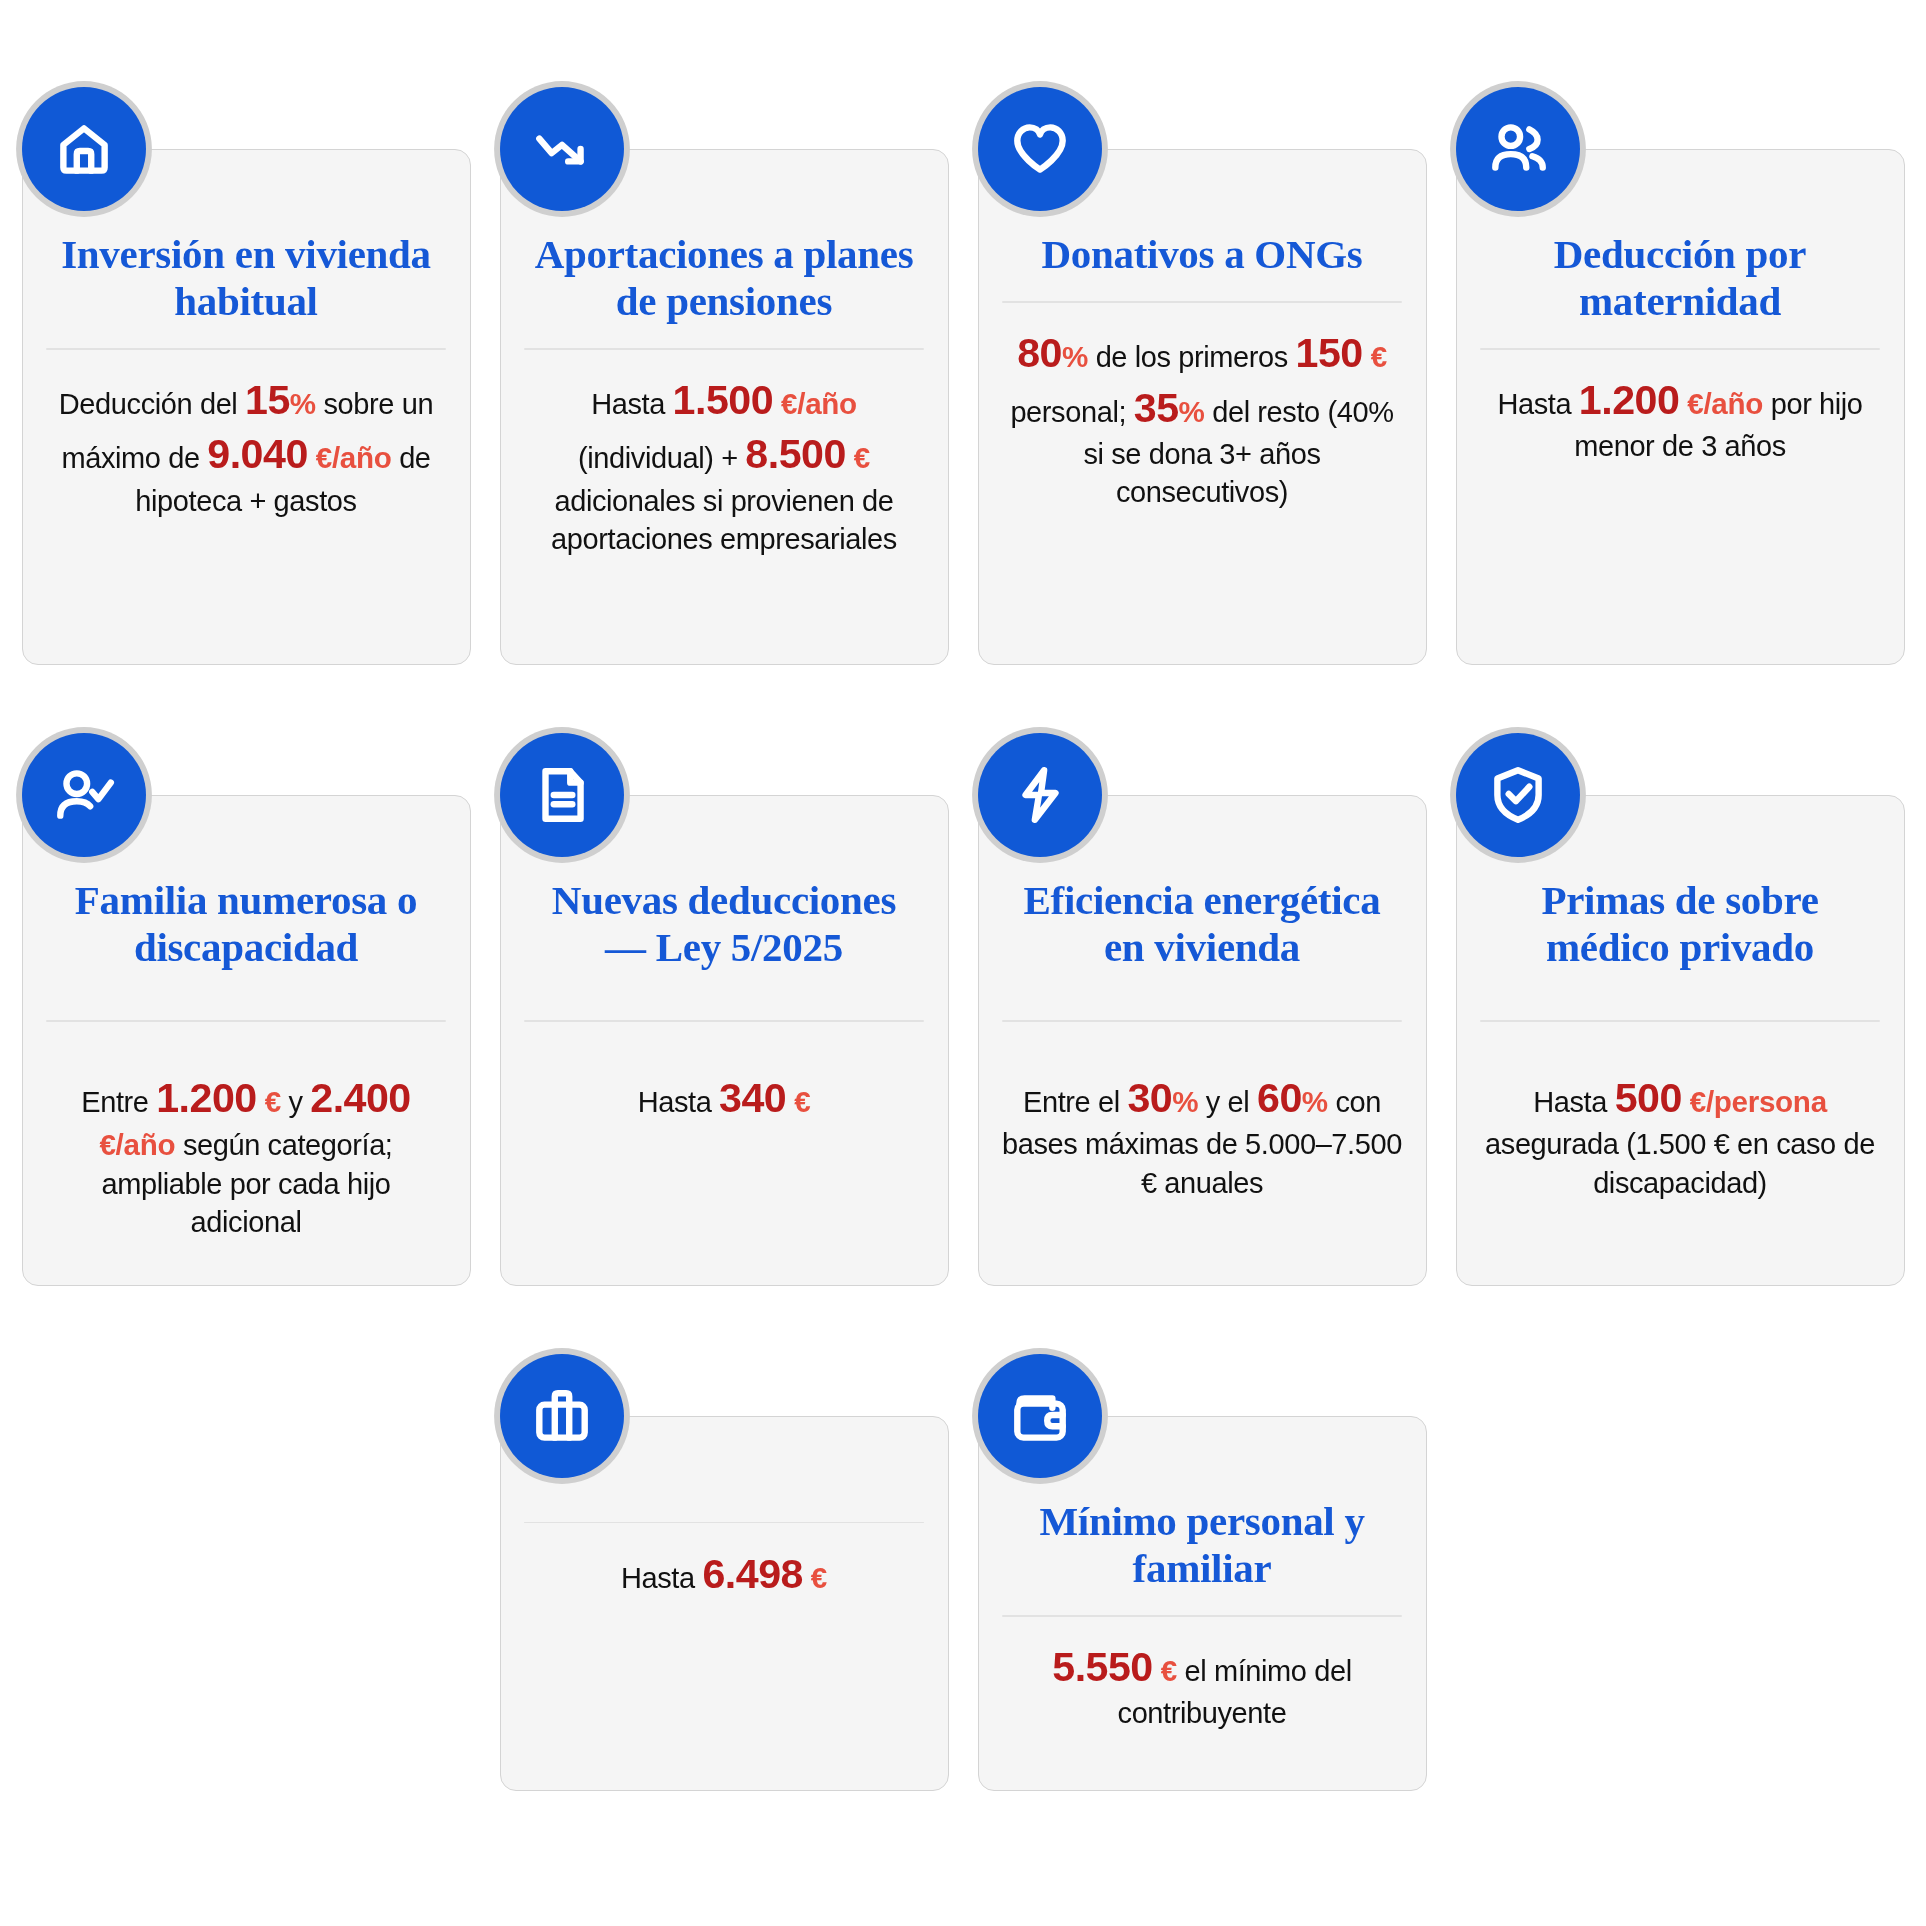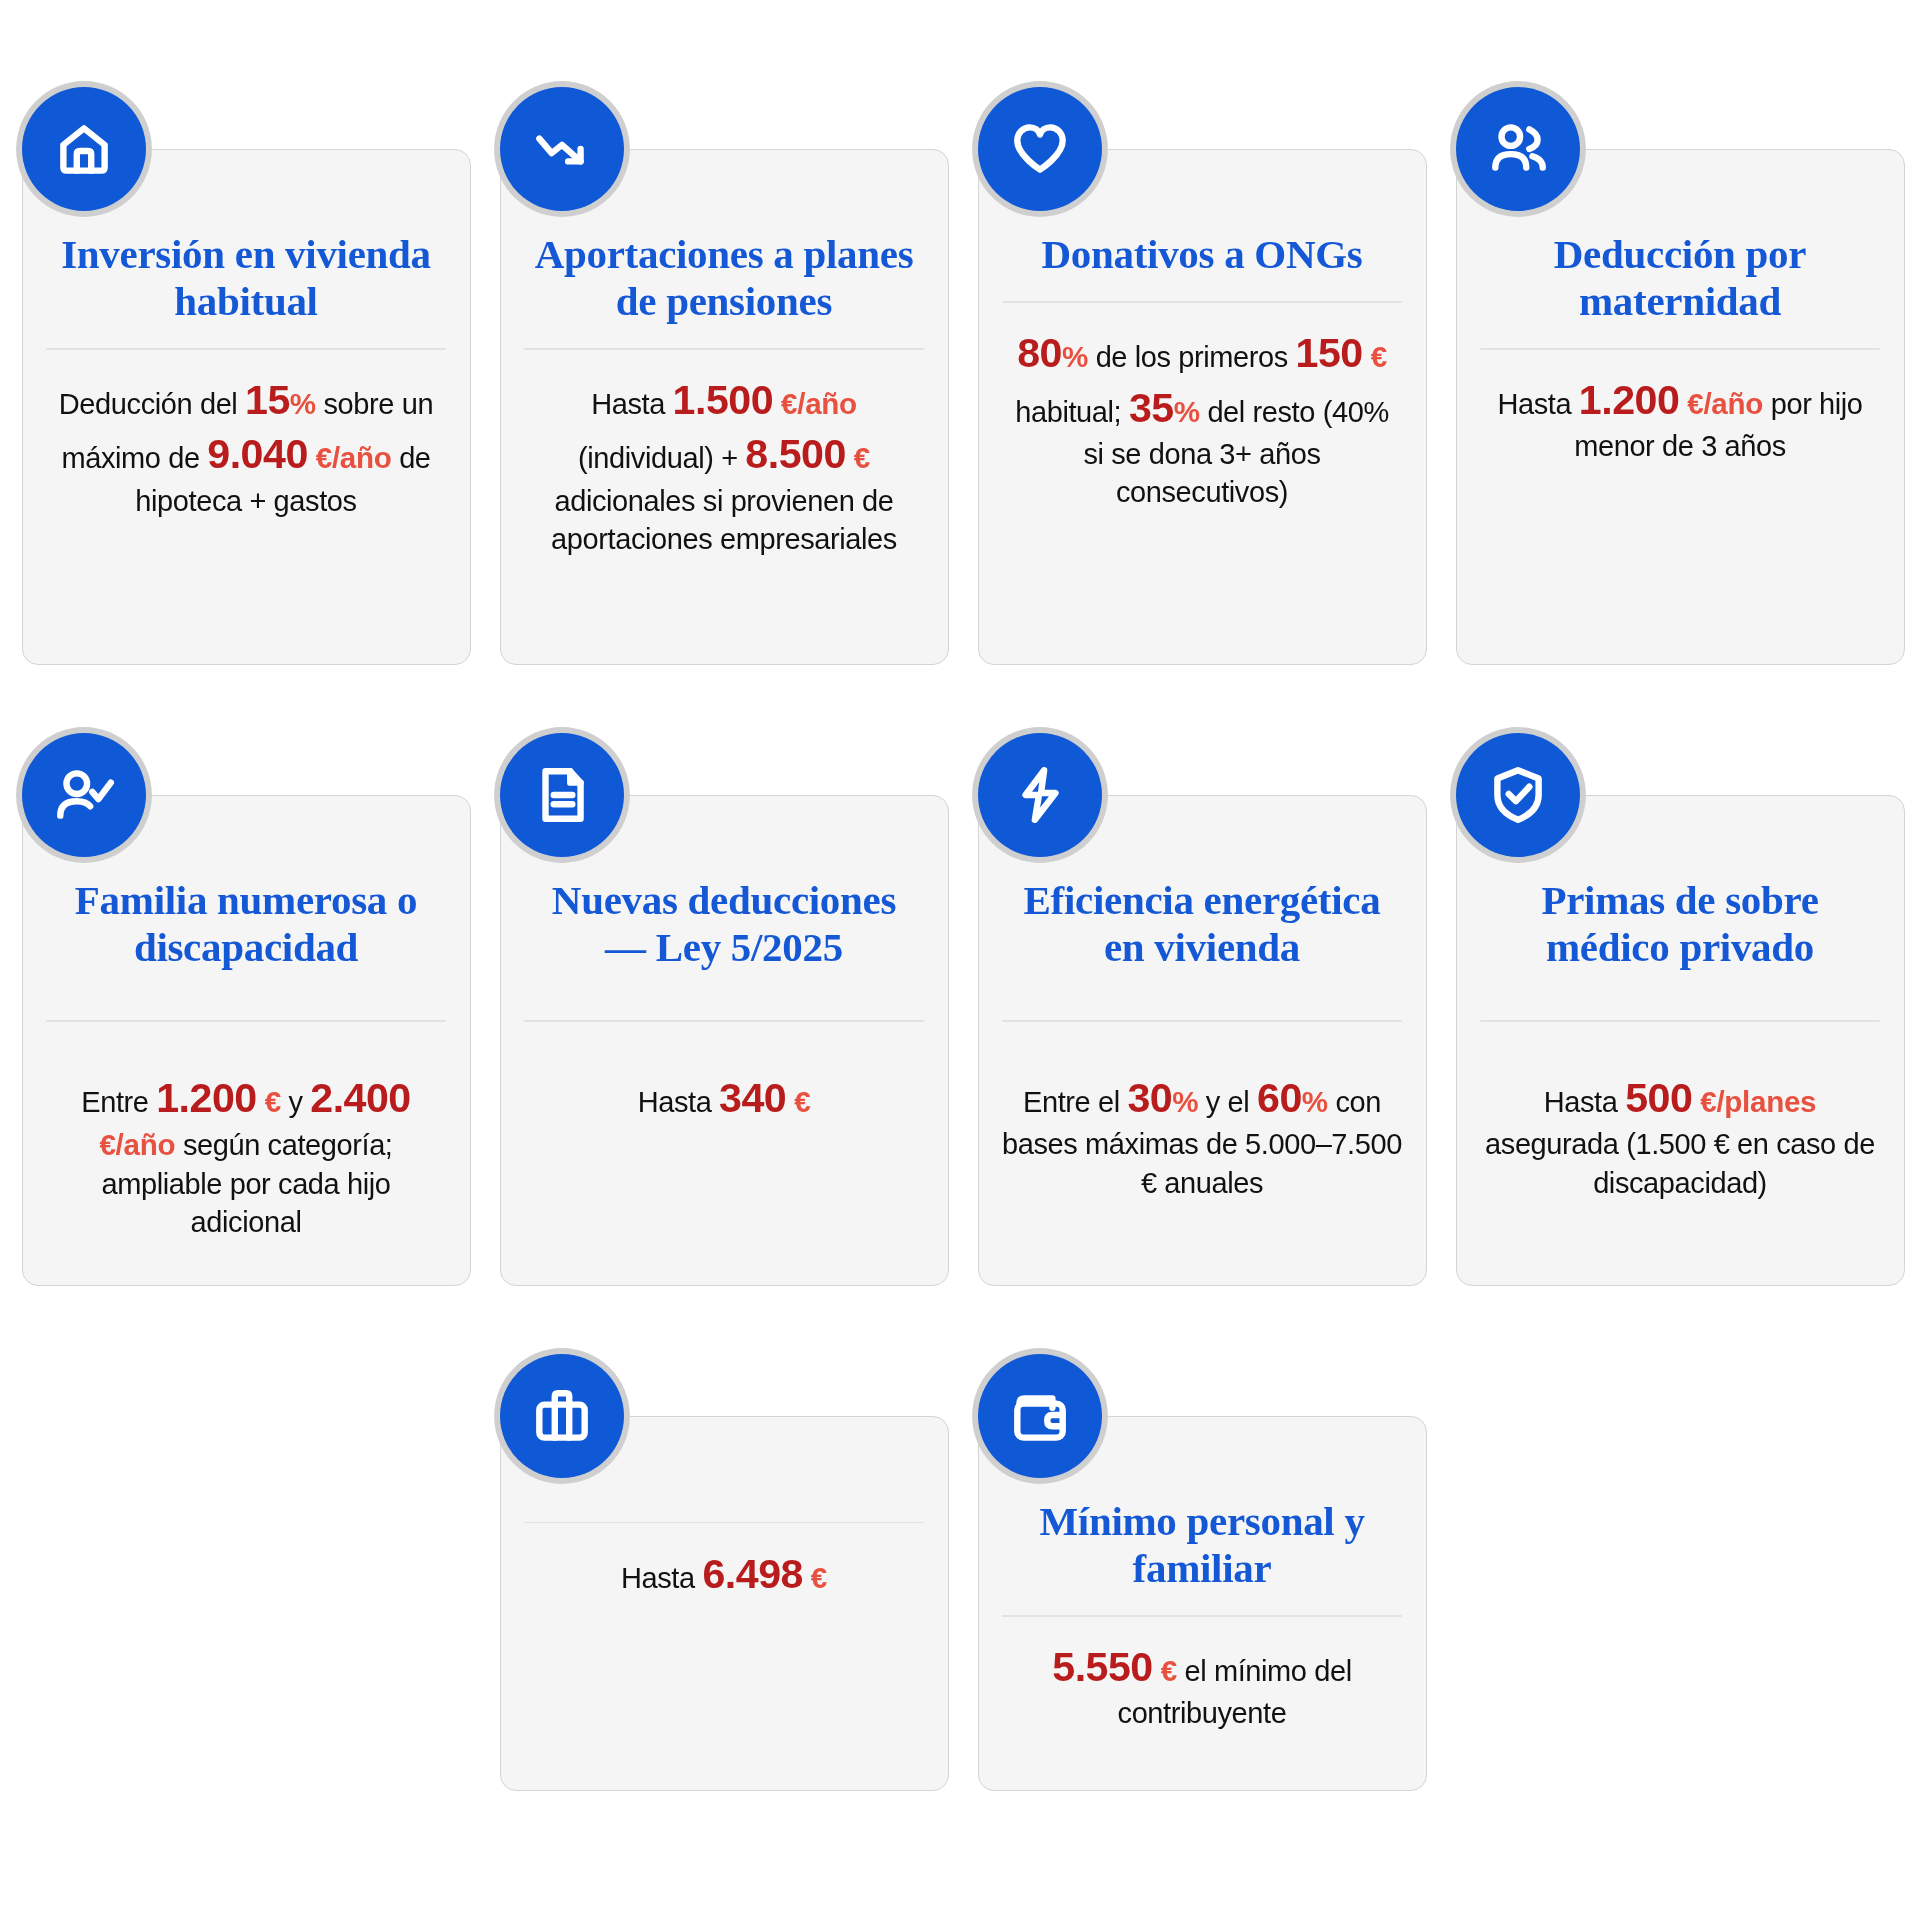--- a/index.html
+++ b/index.html
@@ -144,21 +144,21 @@
       </div>
       <div class="cardwrap">
         <div class="icon-badge">
           <svg viewBox="0 0 64 64">
             <path d="M32 52 C32 52 10 38 10 24 C10 16 16 11 22 11 C27 11 31 14 32 18 C33 14 37 11 42 11 C48 11 54 16 54 24 C54 38 32 52 32 52 Z"></path>
           </svg>
         </div>
         <div class="card h-tall">
           <div class="card-title">Donativos a ONGs</div>
           <div class="divider"></div>
-          <div class="card-body"><span class="hl">80</span><span class="hl-sm">%</span><span> de los primeros </span><span class="hl">150</span><span class="hl-sm"> €</span><span> habitual; </span><span class="hl">35</span><span class="hl-sm">%</span><span> del resto (40% si se dona 3+ años consecutivos)</span></div>
+          <div class="card-body"><span class="hl">80</span><span class="hl-sm">%</span><span> de los primeros </span><span class="hl">150</span><span class="hl-sm"> €</span><span> personal; </span><span class="hl">35</span><span class="hl-sm">%</span><span> del resto (40% si se dona 3+ años consecutivos)</span></div>
         </div>
       </div>
       <div class="cardwrap">
         <div class="icon-badge">
           <svg viewBox="0 0 64 64">
             <circle cx="25" cy="20" r="9"></circle>
             <path d="M10 50 Q10 37 25 37 Q40 37 40 50"></path>
             <path d="M43 13 Q51 17 51 23 Q51 29 43 32"></path>
             <path d="M46 39 Q56 42 56 50"></path>
           </svg>
@@ -215,21 +215,21 @@
       <div class="cardwrap">
         <div class="icon-badge">
           <svg viewBox="0 0 64 64">
             <path d="M32 8 L52 16 L52 32 Q52 48 32 56 Q12 48 12 32 L12 16 Z"></path>
             <polyline points="23,31 30,38 43,24"></polyline>
           </svg>
         </div>
         <div class="card h-mid">
           <div class="card-title">Primas de sobre médico privado</div>
           <div class="divider"></div>
-          <div class="card-body"><span>Hasta </span><span class="hl">500</span><span class="hl-sm"> €/planes</span><span> asegurada (1.500 € en caso de discapacidad)</span></div>
+          <div class="card-body"><span>Hasta </span><span class="hl">500</span><span class="hl-sm"> €/persona</span><span> asegurada (1.500 € en caso de discapacidad)</span></div>
         </div>
       </div>
     </div>
   <div class="row row-3">
       <div class="cardwrap">
         <div class="icon-badge">
           <svg viewBox="0 0 64 64">
             <rect x="10" y="21" width="44" height="32" rx="5"></rect>
             <path d="M25 21 L25 13 Q25 10 28 10 L36 10 Q39 10 39 13 L39 21"></path>
             <line x1="25" y1="21" x2="25" y2="53"></line>

